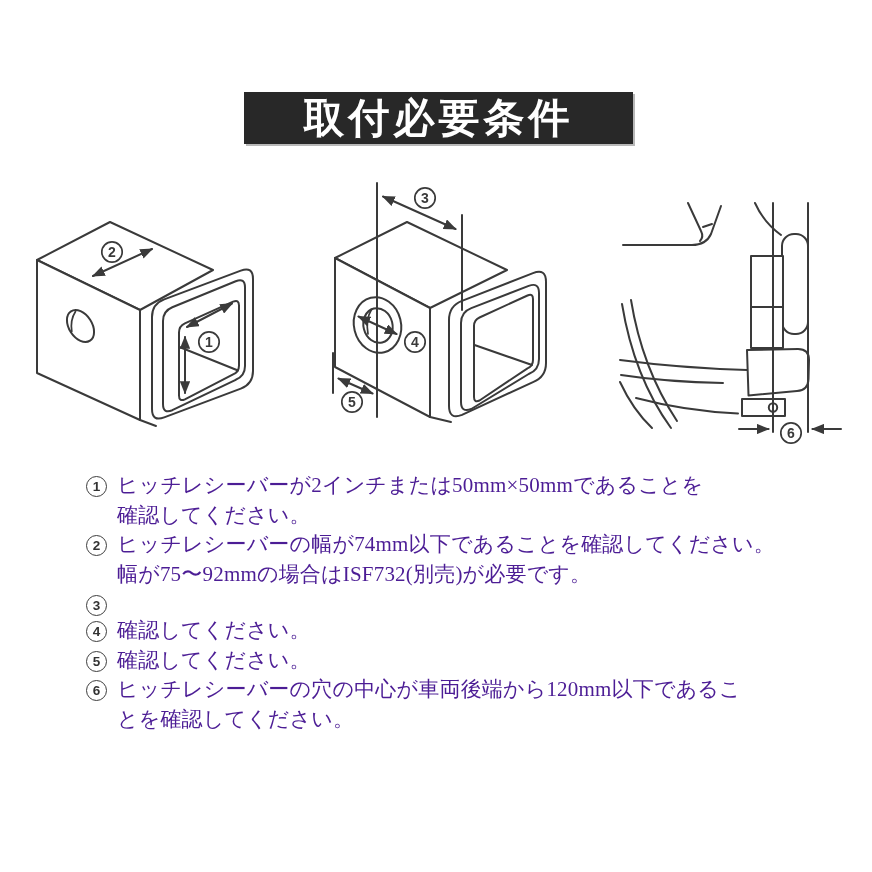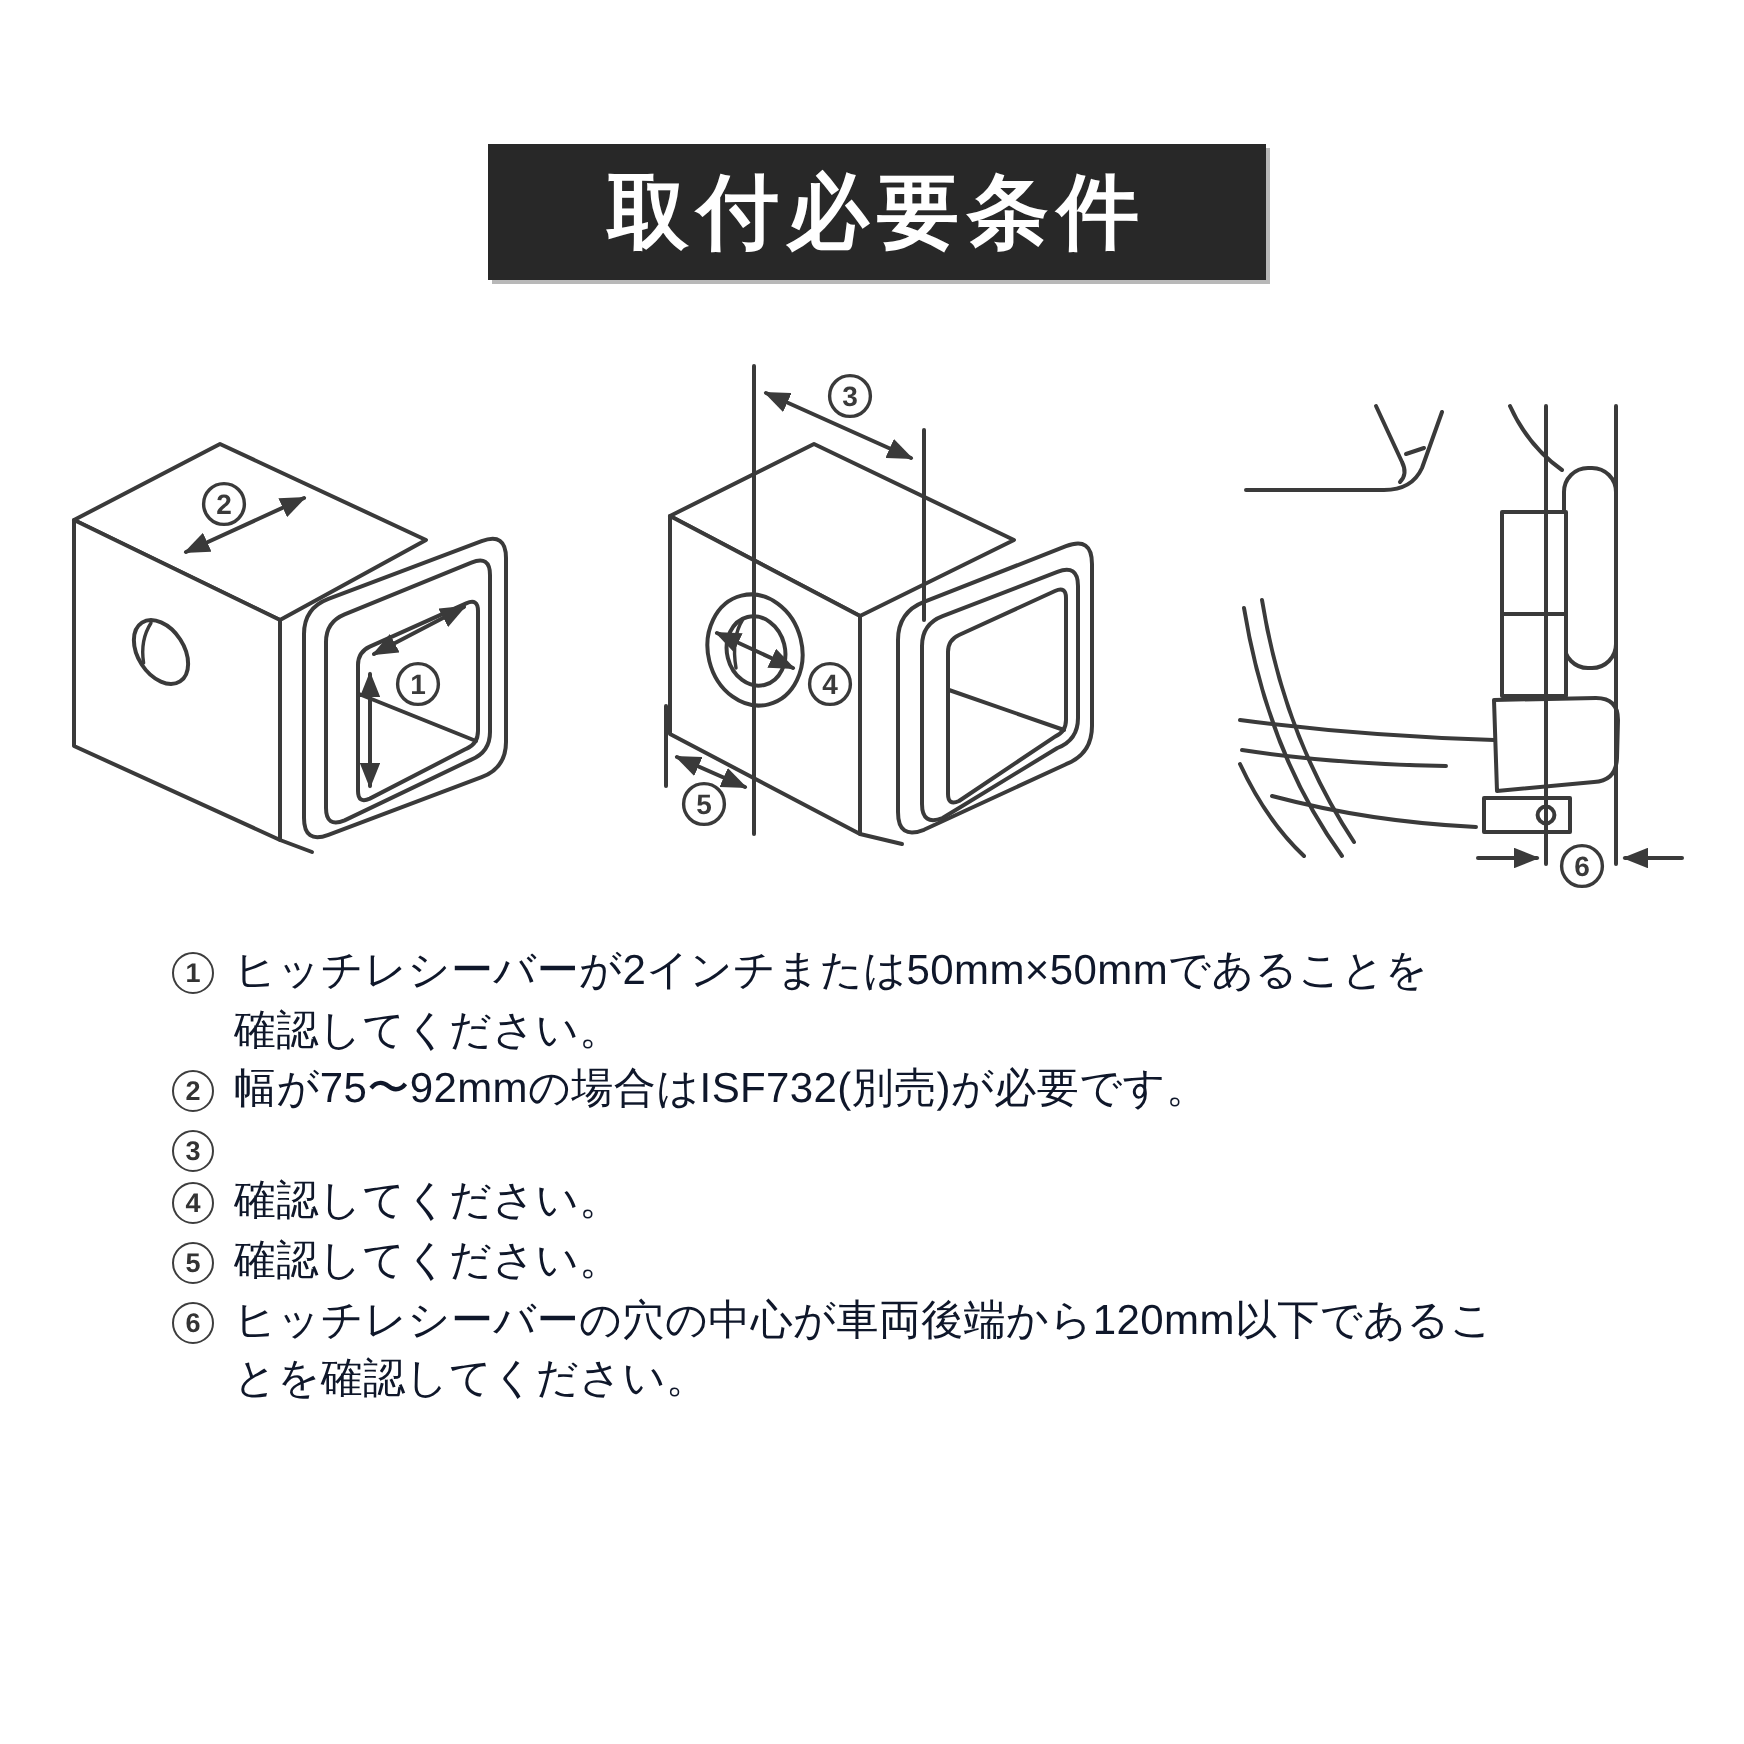--- a/index.html
+++ b/index.html
@@ -1,36 +1,36 @@
 <!DOCTYPE html>
 <html><head>
 <meta charset="utf-8">
 <style>
   html,body{margin:0;padding:0;background:#fff;}
   .page{position:relative;width:872px;height:872px;background:#ffffff;overflow:hidden;
         font-family:"Liberation Sans","DejaVu Sans",sans-serif;}
-  .title-bar{position:absolute;left:244px;top:72px;width:389px;height:68px;
+  .title-bar{position:absolute;left:244px;top:92px;width:389px;height:52px;
              background:#282828;color:#ffffff;display:flex;align-items:center;justify-content:center;
              box-shadow:2px 2px 0 #b8b8b8;}
   .title-bar span{font-size:41px;font-weight:bold;letter-spacing:4px;}
   .diag{position:absolute;}
   #diag1{left:25px;top:200px;}
   #diag2{left:315px;top:170px;}
   #diag3{left:605px;top:170px;}
   svg .ln{stroke:#3a3a3a;stroke-width:2;fill:none;stroke-linejoin:round;stroke-linecap:round;}
   svg .fw{fill:#ffffff;}
   svg .thin{stroke-width:1.7;}
   svg text{font-family:"Liberation Sans","DejaVu Sans",sans-serif;font-size:14px;font-weight:bold;
            fill:#3a3a3a;text-anchor:middle;}
   .req-list{position:absolute;left:86px;top:471px;width:722px;}
   .req-item{display:flex;align-items:flex-start;}
   .req-num{flex:0 0 auto;width:19px;height:19px;border:1.6px solid #3d3d3d;border-radius:50%;
            display:flex;align-items:center;justify-content:center;font-size:13.5px;font-weight:bold;
            color:#333333;margin:5px 10px 0 0;}
-  .req-lines{font-size:21px;line-height:29.7px;color:#0f172a;letter-spacing:0.2px;}
+  .req-lines{font-size:21px;line-height:29.7px;color:#4c1d95;letter-spacing:0.2px;font-family:Liberation Serif, serif;}
 </style>
 </head>
 <body>
 
 <div class="page">
 
   <div class="title-bar">
     <span>取付必要条件</span>
   </div>
 
@@ -141,20 +141,21 @@
     <span class="req-num">1</span>
     <div class="req-lines">
           <div>ヒッチレシーバーが2インチまたは50mm×50mmであることを</div>
           <div>確認してください。</div>
         </div>
   </div>
 
   <div class="req-item">
     <span class="req-num">2</span>
     <div class="req-lines">
+          <div>ヒッチレシーバーの幅が74mm以下であることを確認してください。</div>
           <div>幅が75〜92mmの場合はISF732(別売)が必要です。</div>
         </div>
   </div>
 
   <div class="req-item">
     <span class="req-num">3</span>
   </div>
 
   <div class="req-item">
     <span class="req-num">4</span>

